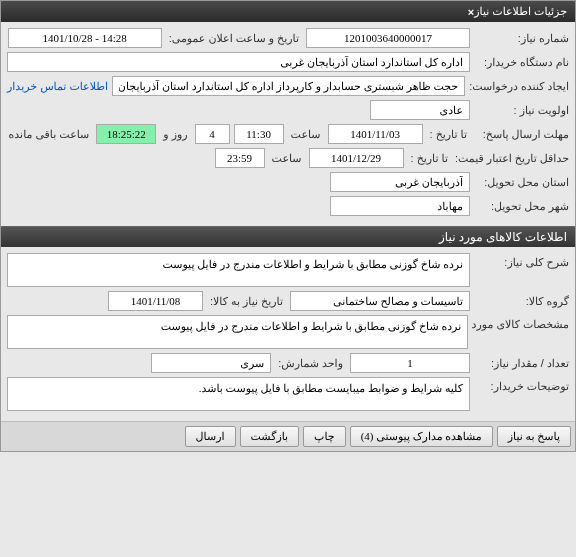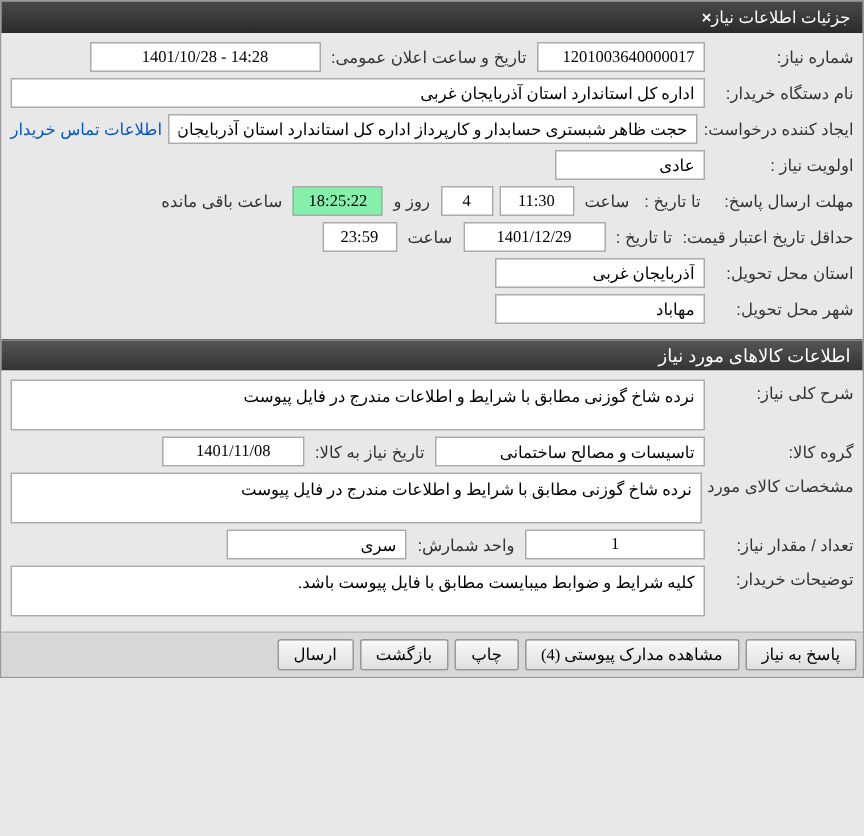--- a/index.html
+++ b/index.html
@@ -138,21 +138,21 @@
 
   <div class="titlebar">
     <span>جزئیات اطلاعات نیاز</span>
     <span class="x-icon">×</span>
   </div>
 
   <div class="content">
 
     <div class="row">
       <span class="label">شماره نیاز:</span>
-      <input class="input input-ltr" style="width: 112px; text-align: right;" readonly="" value="1201003640000017">
+      <input class="input input-ltr" style="width: 164px;" readonly="" value="1201003640000017">
       <span class="label-sm">تاریخ و ساعت اعلان عمومی:</span>
       <input class="input input-ltr" style="width: 154px;" readonly="" value="1401/10/28 - 14:28">
     </div>
 
     <div class="row">
       <span class="label">نام دستگاه خریدار:</span>
       <input class="input input-wide" readonly="" value="اداره کل استاندارد استان آذربایجان غربی" style="">
     </div>
 
     <div class="row">
@@ -162,20 +162,21 @@
     </div>
 
     <div class="row">
       <span class="label">اولویت نیاز :</span>
       <input class="input" style="width: 100px;" readonly="" value="عادی">
     </div>
 
     <div class="row">
       <span class="label">مهلت ارسال پاسخ:</span>
       <span class="label-sm">تا تاریخ :</span>
+      <input class="input input-date input-ltr" readonly="" value="1401/11/03" style="">
       <span class="label-sm">ساعت</span>
       <input class="input input-time input-ltr" readonly="" value="11:30" style="">
       <input class="input input-days input-ltr" readonly="" value="4" style="">
       <span class="label-sm">روز و</span>
       <input class="input input-countdown input-ltr" readonly="" value="18:25:22" style="">
       <span class="label-sm">ساعت باقی مانده</span>
     </div>
 
     <div class="row">
       <span class="label">حداقل تاریخ اعتبار قیمت:</span>

